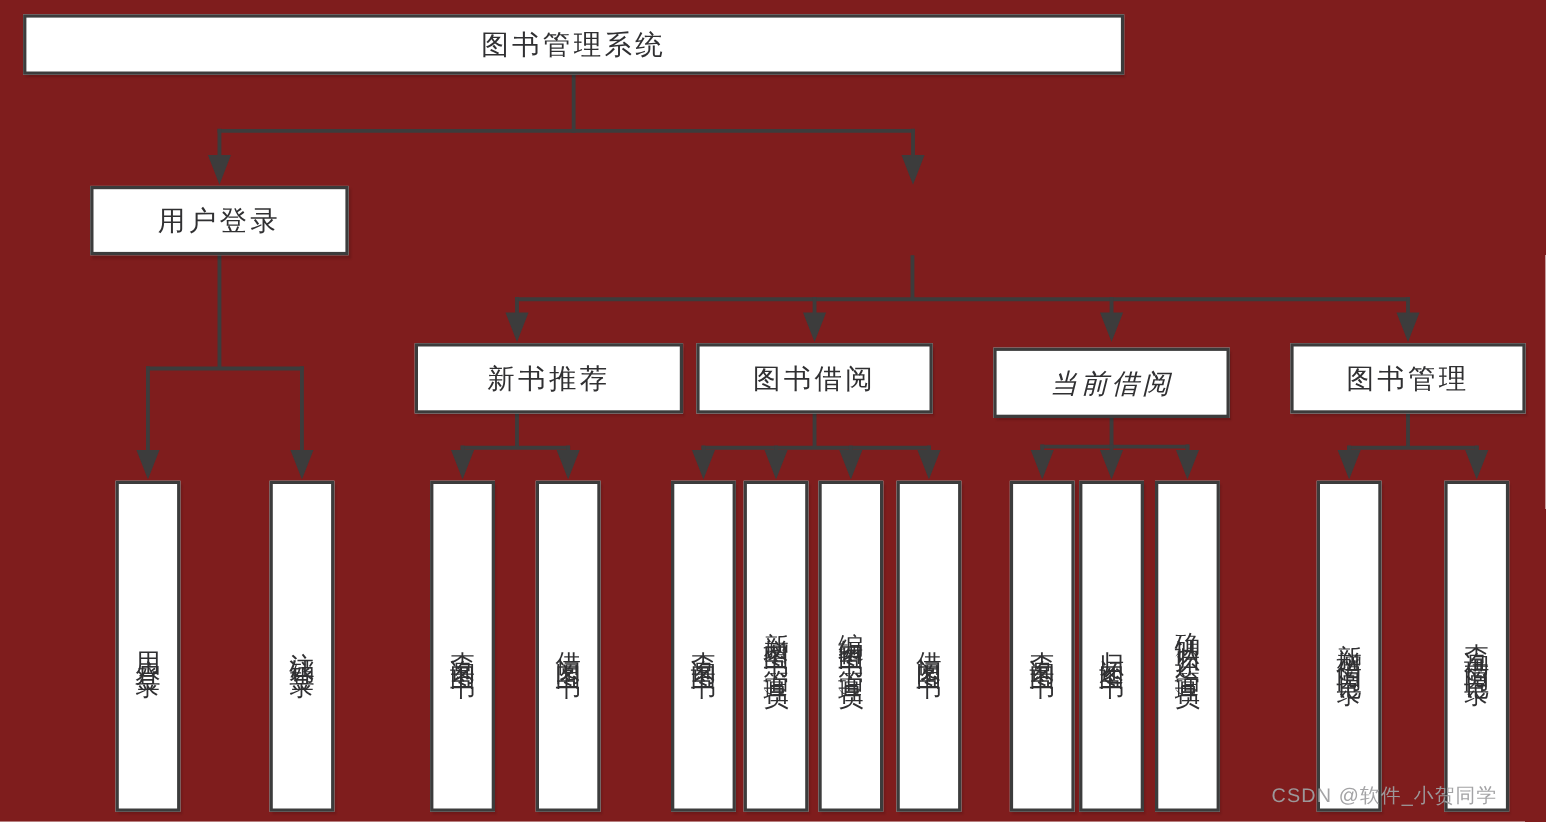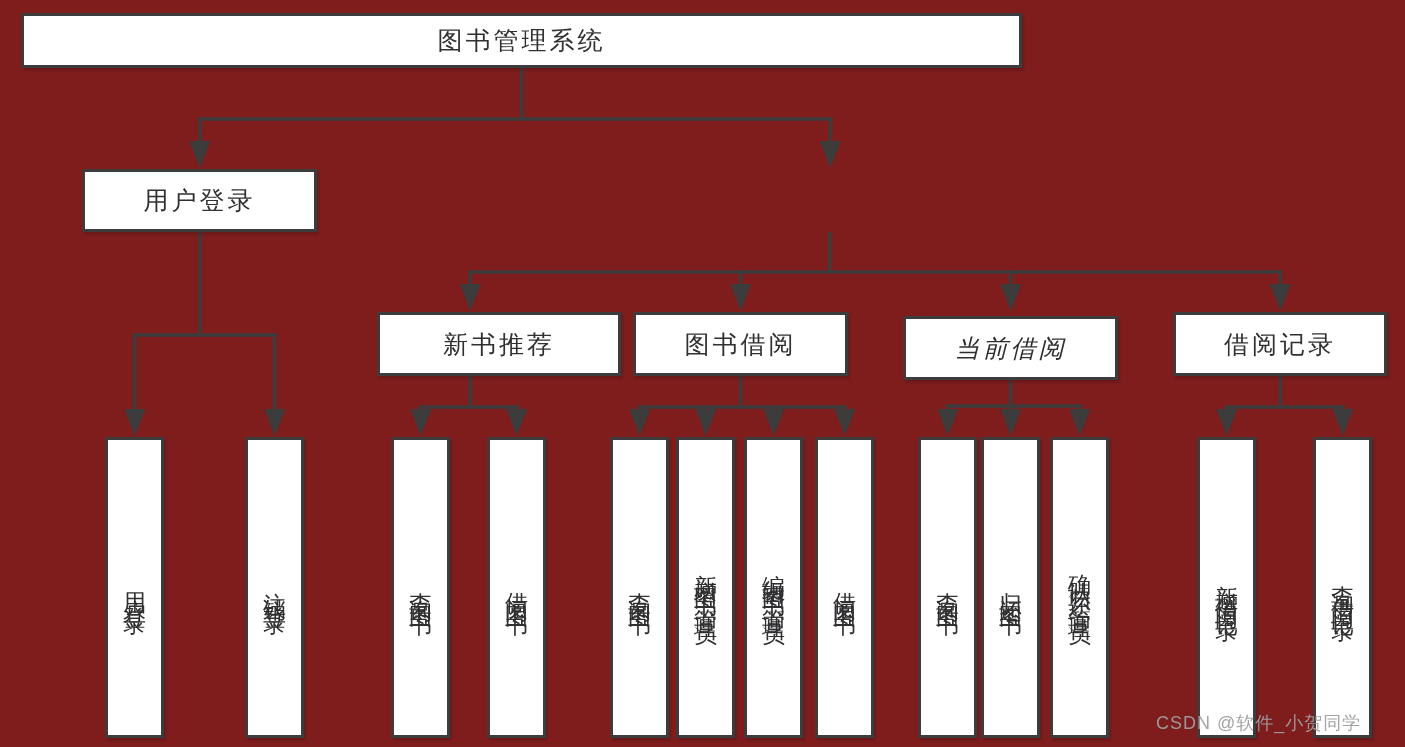--- a/index.html
+++ b/index.html
@@ -121,21 +121,21 @@
     </g>
   </svg>
 
   <div class="node hbox" style="left:21px;top:13px;width:1001px;height:55px;">图书管理系统</div>
 
   <div class="node hbox" style="left:82px;top:169px;width:235px;height:63px;">用户登录</div>
 
   <div class="node hbox" style="left:377px;top:312px;width:244px;height:64px;">新书推荐</div>
   <div class="node hbox" style="left:633px;top:312px;width:215px;height:64px;">图书借阅</div>
   <div class="node hbox" style="left:903px;top:316px;width:215px;height:64px;font-style:italic;">当前借阅</div>
-  <div class="node hbox" style="left:1173px;top:312px;width:214px;height:64px;">借阅记录</div>
+  <div class="node hbox" style="left:1173px;top:312px;width:214px;height:64px;">图书管理</div>
 
   <div class="node vbox" style="left:105px;top:437px;width:59px;height:301px;">
     <span class="vtext">用户登录</span>
   </div>
   <div class="node vbox" style="left:245px;top:437px;width:59px;height:301px;">
     <span class="vtext">注销登录</span>
   </div>
 
   <div class="node vbox" style="left:391px;top:437px;width:59px;height:301px;">
     <span class="vtext">查询图书</span>

